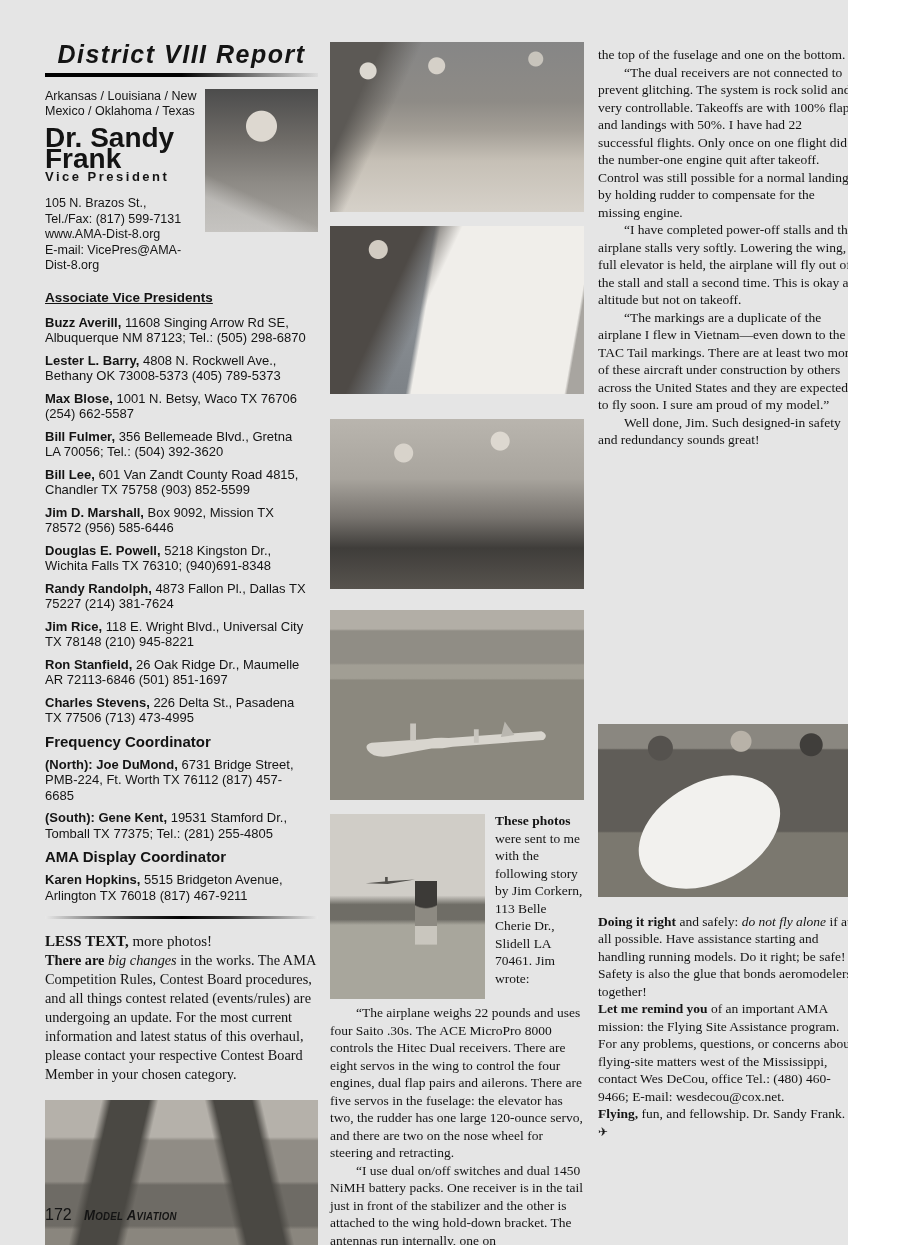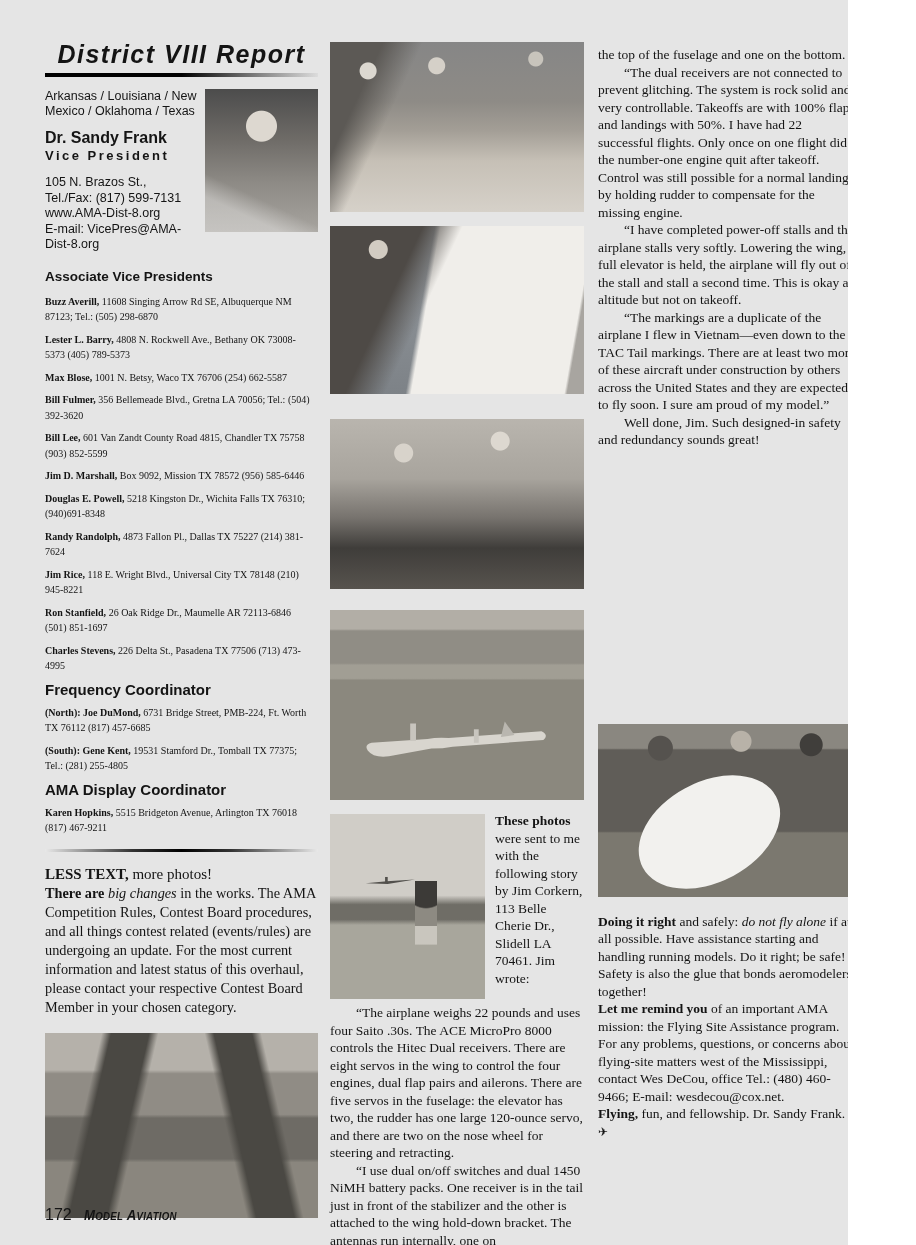--- a/index.html
+++ b/index.html
@@ -11,35 +11,35 @@
   #col3{left:598px;top:46px;width:260px;}
 
   
   .title{font-family:"Liberation Sans",sans-serif;font-weight:bold;font-style:italic;
          font-size:25px;letter-spacing:1.5px;text-align:center;white-space:nowrap;}
   .title-rule{height:4px;margin:4px 0 12px;
          background:linear-gradient(to right,#000 0%,#000 50%,#8a8a8a 80%,#dcdcdc 100%);}
   .hdr-grid{display:flex;gap:2px;}
   .hdr-info{flex:1;font-family:"Liberation Sans",sans-serif;font-size:12.5px;line-height:15px;}
   .hdr-region{margin:0 0 8px 0;}
-  .hdr-name{font-size:16px;font-weight:bold;line-height:21px;}
+  .hdr-name{font-size:28px;font-weight:bold;line-height:21px;}
   .hdr-role{font-size:13px;font-weight:bold;letter-spacing:2.5px;margin-bottom:12px;}
   .hdr-addr div{line-height:15.5px;}
   .portrait{width:113px;height:143px;flex:0 0 113px;
     background:
       radial-gradient(circle at 50% 26%, #ddd8d0 0 15px, rgba(0,0,0,0) 16px),
       linear-gradient(25deg, rgba(255,255,255,.35) 0 18%, rgba(255,255,255,0) 30%),
       linear-gradient(180deg,#4c4c4c 0%,#6e6b67 35%,#8d8a85 65%,#a7a49f 100%);}
 
   
   .sans-h{font-family:"Liberation Sans",sans-serif;font-weight:bold;font-size:13.5px;
-          margin:16px 0 10px 0;}
+          margin:16px 0 10px 0;text-decoration:underline;}
   .sans-h2{font-family:"Liberation Sans",sans-serif;font-weight:bold;font-size:15px;
           margin:6px 0 7px 0;}
-  .entry{font-family:Liberation Serif, serif;font-size:10px;line-height:15.5px;
+  .entry{font-family:Liberation Sans, sans-serif;font-size:13px;line-height:15.5px;
          margin:0 8px 7px 0;}
   .entry b{font-weight:bold;}
 
   .fade-rule{height:3px;margin:13px 0 13px;
       background:linear-gradient(to right,#e8e8e8 0%,#333 32%,#000 50%,#333 68%,#e8e8e8 100%);}
 
   
   .body1{font-size:14.3px;line-height:19px;}
   .body2{font-size:13.5px;line-height:17.5px;}
   p.b{margin:0;}

